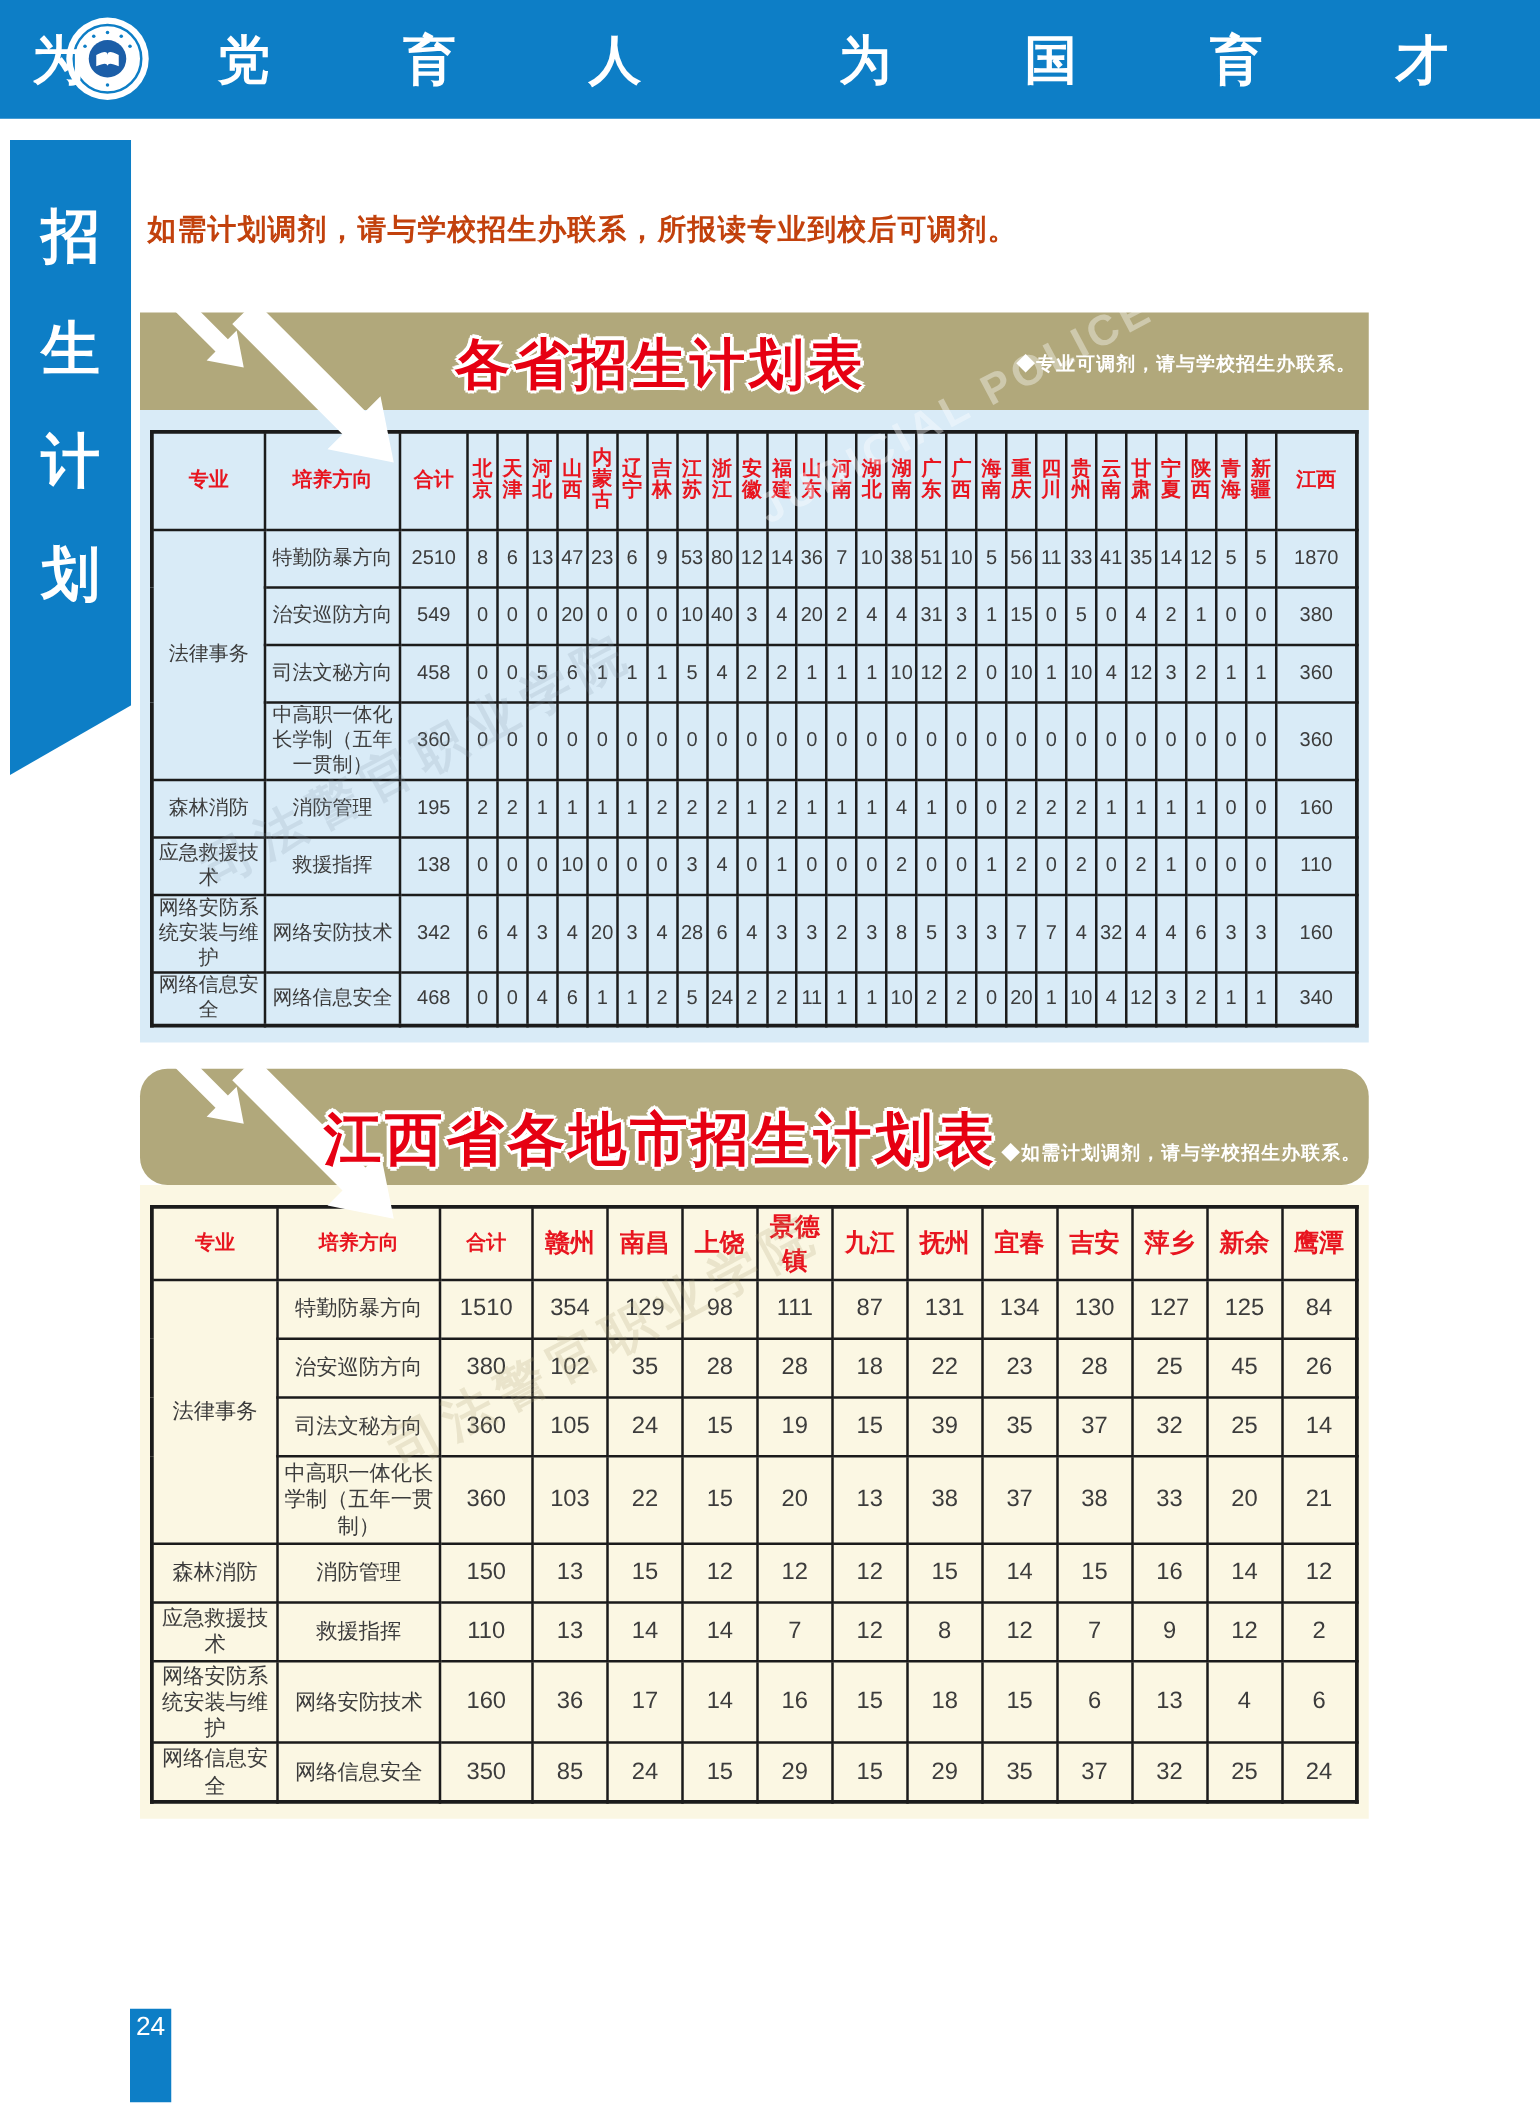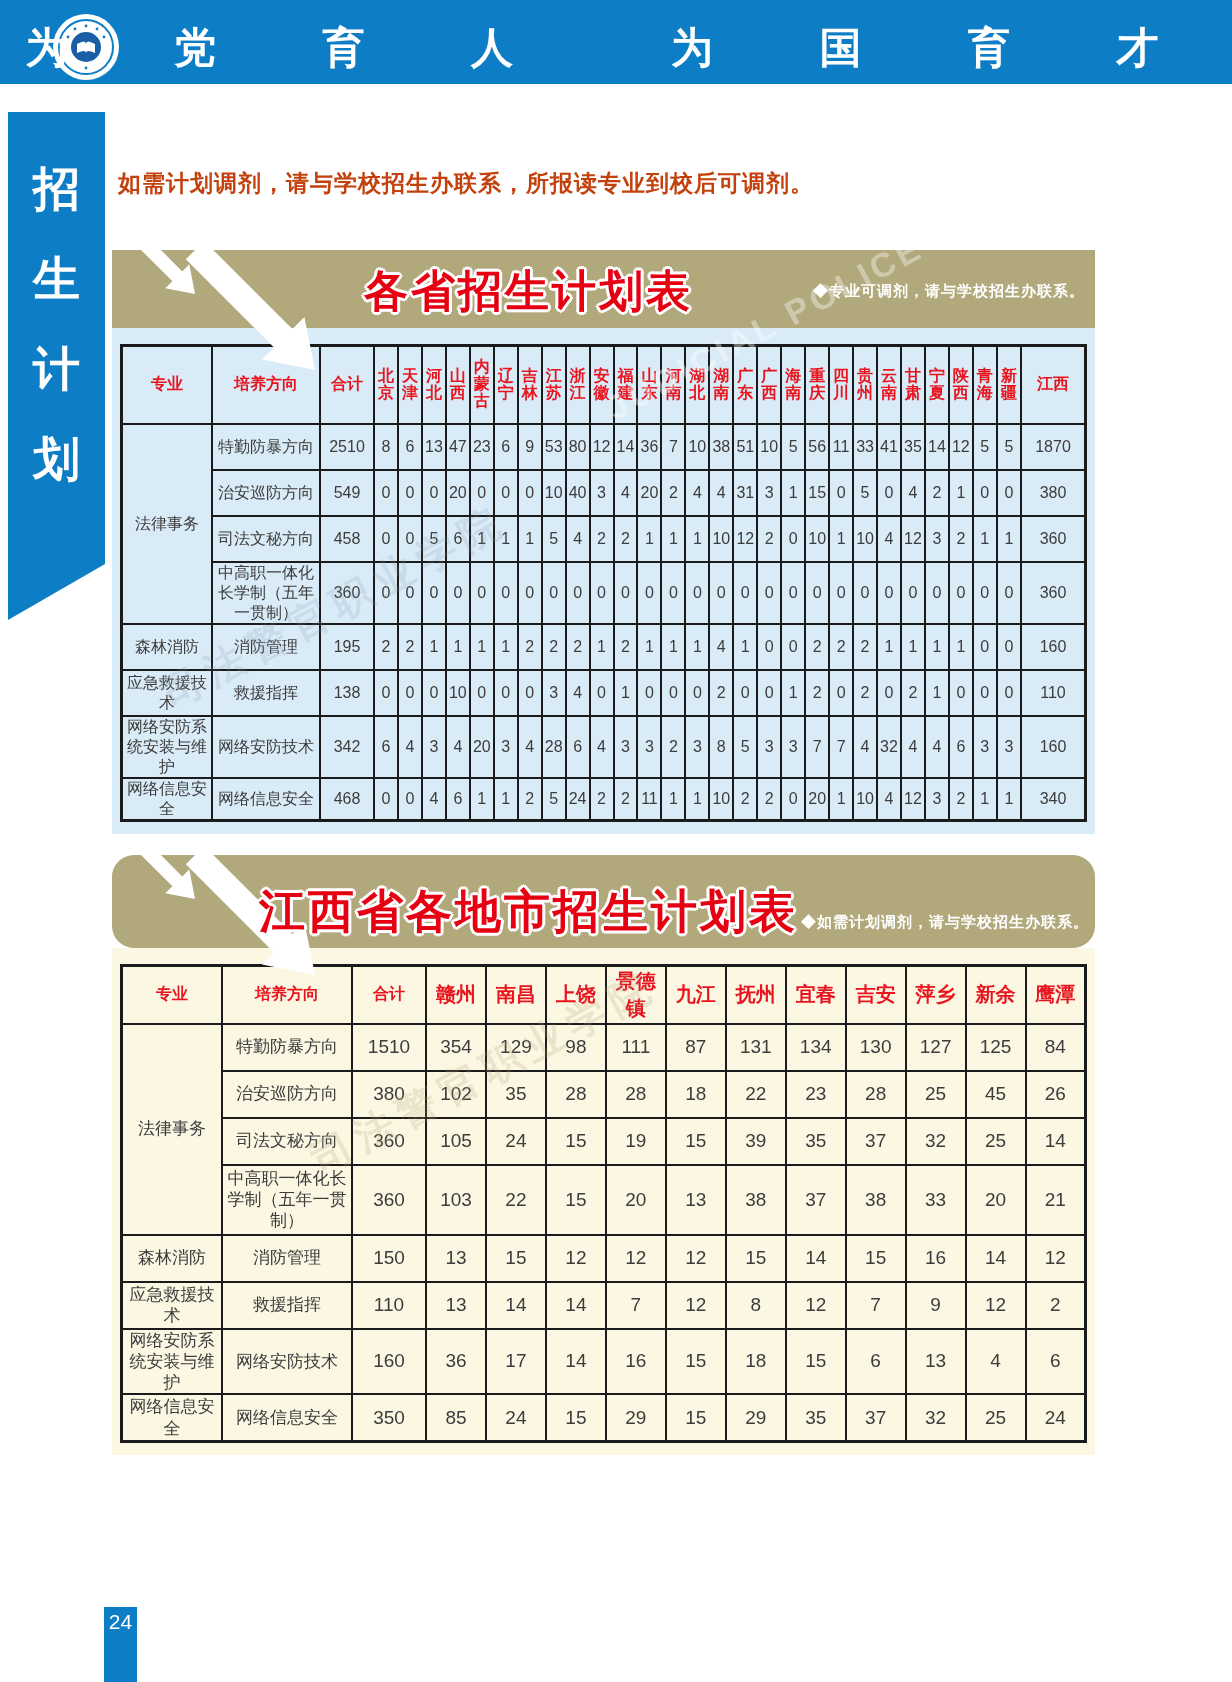--- a/index.html
+++ b/index.html
@@ -1,21 +1,21 @@
 <!DOCTYPE html>
 <html><head>
 <meta charset="utf-8">
 <style>
   html,body{margin:0;padding:0;}
   body{
     width:1232px;height:1682px;position:relative;overflow:hidden;
     background:#ffffff;font-family:"Liberation Sans",sans-serif;
   }
   
-  .top-bar{position:absolute;left:0;top:0;width:1232px;height:84px;background:#0d7ec6;}
+  .top-bar{position:absolute;left:0;top:0;width:1232px;height:95px;background:#0d7ec6;}
   .logo{position:absolute;left:52px;top:13px;width:68px;height:68px;}
   .motto{
     position:absolute;left:0;top:20px;width:1232px;display:flex;justify-content:center;gap:110px;
     color:#fff;font-family:"Liberation Serif",serif;font-weight:bold;font-size:42px;letter-spacing:48px;
     white-space:nowrap;
   }
   
   .side-banner{
     position:absolute;left:8px;top:112px;width:97px;height:508px;background:#0d7ec6;
     clip-path:polygon(0 0,100% 0,100% 89%,0 100%);

